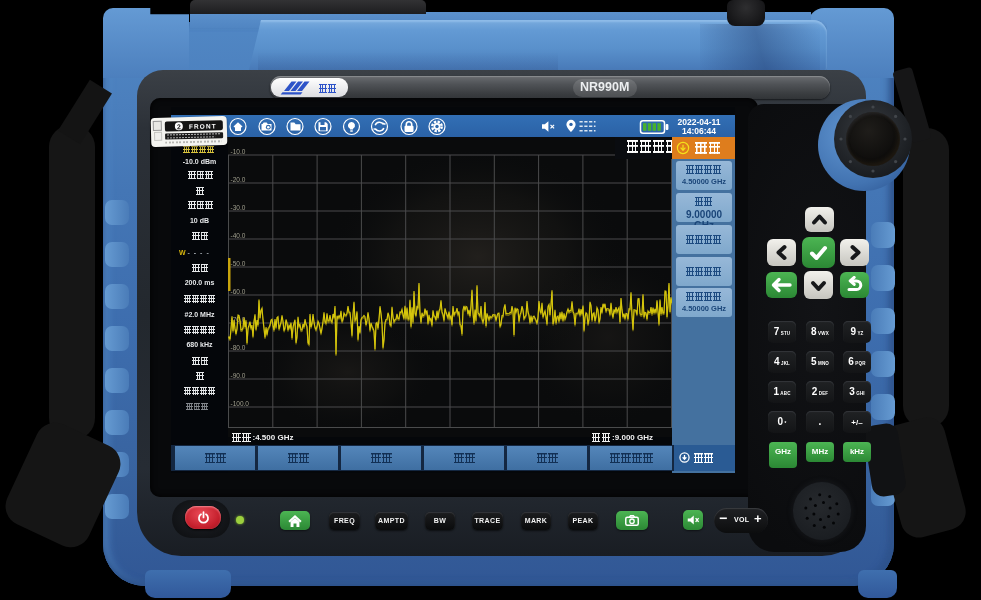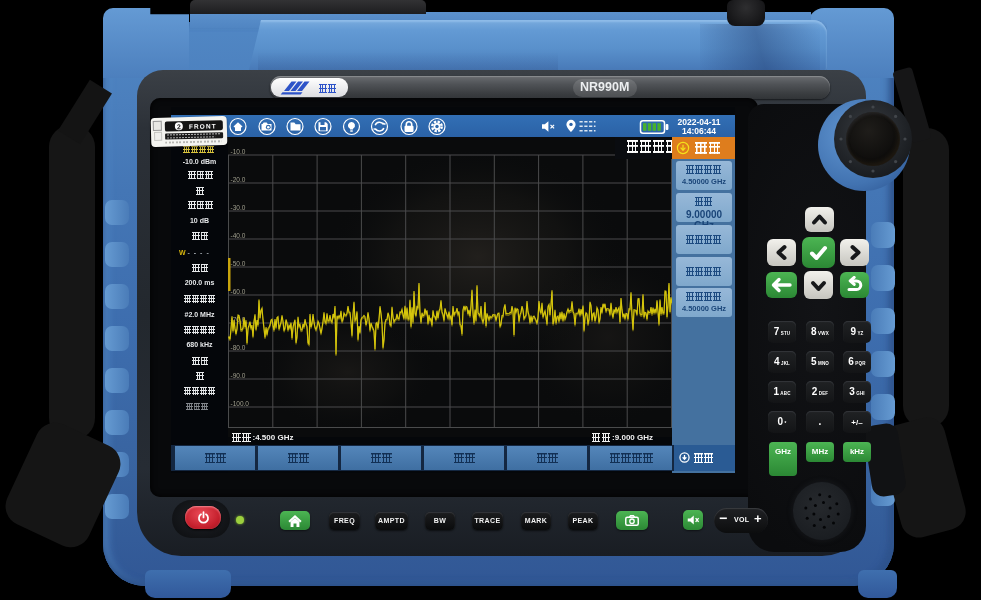--- a/index.html
+++ b/index.html
@@ -441,21 +441,21 @@
 <div class="ab" style="left:843px;top:321px;width:28px;height:22px;border-radius:5px;background:linear-gradient(180deg,#202224,#131416);box-shadow:inset 0 1px 1px #33363a;color:#fff;text-align:center"><span style="font-size:10px;font-weight:bold;line-height:22px">9<span style="font-size:4.5px;letter-spacing:.2px"> YZ</span></span></div>
 <div class="ab" style="left:768px;top:351px;width:28px;height:22px;border-radius:5px;background:linear-gradient(180deg,#202224,#131416);box-shadow:inset 0 1px 1px #33363a;color:#fff;text-align:center"><span style="font-size:10px;font-weight:bold;line-height:22px">4<span style="font-size:4.5px;letter-spacing:.2px"> JKL</span></span></div>
 <div class="ab" style="left:806px;top:351px;width:28px;height:22px;border-radius:5px;background:linear-gradient(180deg,#202224,#131416);box-shadow:inset 0 1px 1px #33363a;color:#fff;text-align:center"><span style="font-size:10px;font-weight:bold;line-height:22px">5<span style="font-size:4.5px;letter-spacing:.2px"> MNO</span></span></div>
 <div class="ab" style="left:843px;top:351px;width:28px;height:22px;border-radius:5px;background:linear-gradient(180deg,#202224,#131416);box-shadow:inset 0 1px 1px #33363a;color:#fff;text-align:center"><span style="font-size:10px;font-weight:bold;line-height:22px">6<span style="font-size:4.5px;letter-spacing:.2px"> PQR</span></span></div>
 <div class="ab" style="left:768px;top:381px;width:28px;height:22px;border-radius:5px;background:linear-gradient(180deg,#202224,#131416);box-shadow:inset 0 1px 1px #33363a;color:#fff;text-align:center"><span style="font-size:10px;font-weight:bold;line-height:22px">1<span style="font-size:4.5px;letter-spacing:.2px"> ABC</span></span></div>
 <div class="ab" style="left:806px;top:381px;width:28px;height:22px;border-radius:5px;background:linear-gradient(180deg,#202224,#131416);box-shadow:inset 0 1px 1px #33363a;color:#fff;text-align:center"><span style="font-size:10px;font-weight:bold;line-height:22px">2<span style="font-size:4.5px;letter-spacing:.2px"> DEF</span></span></div>
 <div class="ab" style="left:843px;top:381px;width:28px;height:22px;border-radius:5px;background:linear-gradient(180deg,#202224,#131416);box-shadow:inset 0 1px 1px #33363a;color:#fff;text-align:center"><span style="font-size:10px;font-weight:bold;line-height:22px">3<span style="font-size:4.5px;letter-spacing:.2px"> GHI</span></span></div>
 <div class="ab" style="left:768px;top:411px;width:28px;height:22px;border-radius:5px;background:linear-gradient(180deg,#202224,#131416);box-shadow:inset 0 1px 1px #33363a;color:#fff;text-align:center"><span style="font-size:10px;font-weight:bold;line-height:22px">0<span style="font-size:4.5px;letter-spacing:.2px"> *</span></span></div>
 <div class="ab" style="left:806px;top:411px;width:28px;height:22px;border-radius:5px;background:linear-gradient(180deg,#202224,#131416);box-shadow:inset 0 1px 1px #33363a;color:#fff;text-align:center"><span style="font-size:10px;font-weight:bold;line-height:22px">.</span></div>
 <div class="ab" style="left:843px;top:411px;width:28px;height:22px;border-radius:5px;background:linear-gradient(180deg,#202224,#131416);box-shadow:inset 0 1px 1px #33363a;color:#fff;text-align:center"><span style="font-size:8px;font-weight:bold;line-height:22px">+/–</span></div>
-<div class="ab" style="left:769px;top:442px;width:28px;height:34px;border-radius:4px;background:linear-gradient(180deg,#4cb553,#2b8834);color:#fff;text-align:center;font-size:8px;font-weight:bold;line-height:20px">GHz</div>
+<div class="ab" style="left:769px;top:442px;width:28px;height:26px;border-radius:4px;background:linear-gradient(180deg,#4cb553,#2b8834);color:#fff;text-align:center;font-size:8px;font-weight:bold;line-height:20px">GHz</div>
 <div class="ab" style="left:806px;top:442px;width:28px;height:20px;border-radius:4px;background:linear-gradient(180deg,#4cb553,#2b8834);color:#fff;text-align:center;font-size:8px;font-weight:bold;line-height:20px">MHz</div>
 <div class="ab" style="left:843px;top:442px;width:28px;height:20px;border-radius:4px;background:linear-gradient(180deg,#4cb553,#2b8834);color:#fff;text-align:center;font-size:8px;font-weight:bold;line-height:20px">kHz</div>
 
 <div class="ab" style="left:172px;top:500px;width:58px;height:38px;border-radius:19px;background:radial-gradient(ellipse at 50% 45%,#1e2126,#101215 75%)"></div>
 <div class="ab" style="left:185px;top:506px;width:36px;height:23px;border-radius:12px;background:radial-gradient(ellipse at 45% 35%,#ea4b57,#c41f2c 65%,#931722);box-shadow:inset 0 1px 2px #f58b93,0 1px 2px #000">
   <svg class="ab" style="left:12px;top:5px" width="13" height="13" viewBox="0 0 18 18">
         <path d="M5.6 4.6 a6.3 6.3 0 1 0 6.8 0" fill="none" stroke="#fff" stroke-width="2.4" stroke-linecap="round"></path>
         <path d="M9 1.5 v7.5" stroke="#fff" stroke-width="2.4" stroke-linecap="round"></path>
       </svg>
 </div>

